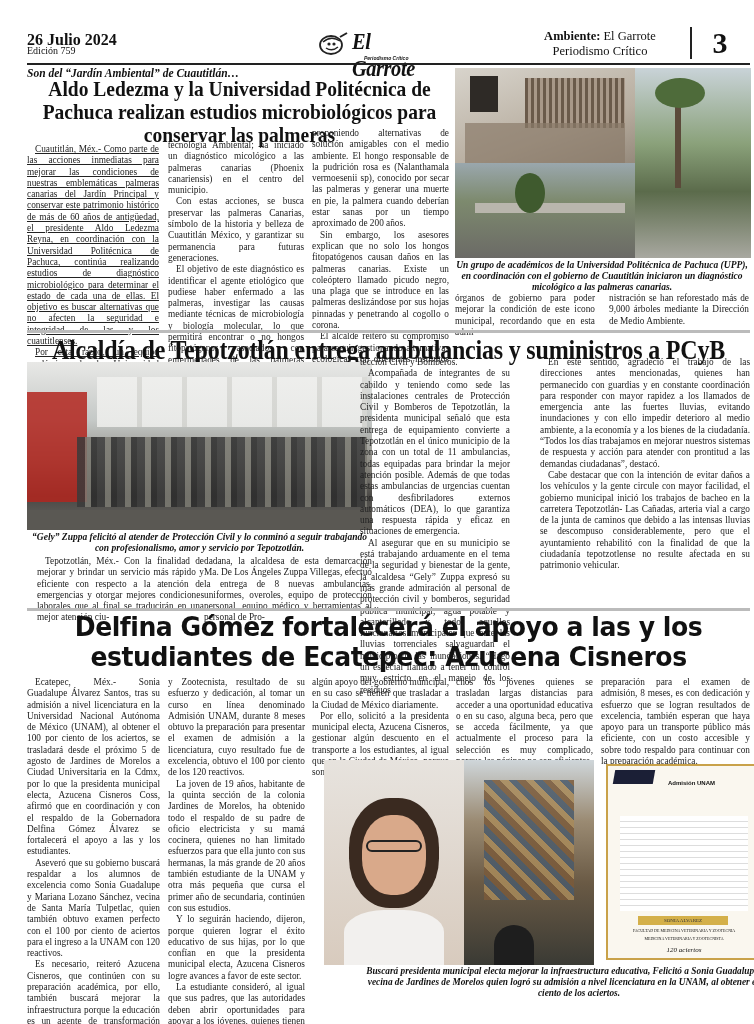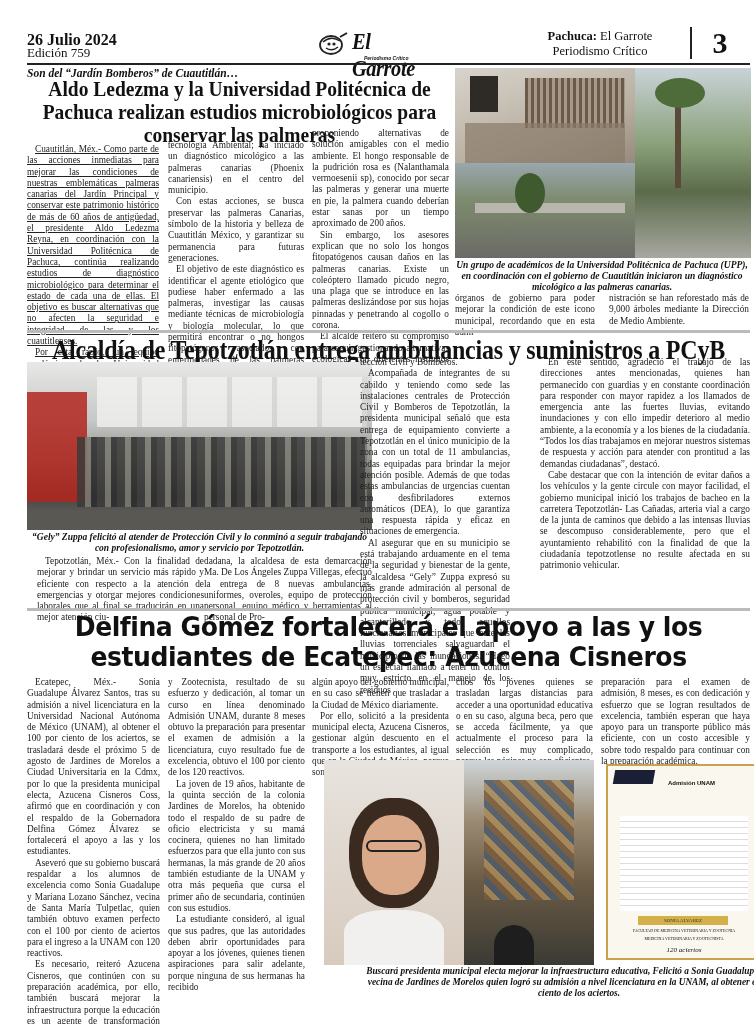--- a/index.html
+++ b/index.html
@@ -1,19 +1,19 @@
 <!DOCTYPE html>
 <html><head>
 <meta charset="utf-8">
 <style>
   * { box-sizing: border-box; margin: 0; padding: 0; }
   body { width: 754px; height: 1024px; background: #fff; font-family: "Liberation Serif", serif; color: #111; position: relative; overflow: hidden; }
   .abs { position: absolute; }
   .hdr-date { left: 27px; top: 31px; font-size: 16px; font-weight: bold; }
-  .hdr-ed { left: 27px; top: 45px; font-size: 13px; }
+  .hdr-ed { left: 27px; top: 45px; font-size: 10px; }
   .logo { left: 318px; top: 28px; width: 120px; height: 36px; }
   .logo-title { position: absolute; left: 34px; top: 0; font-family: "Liberation Serif", serif; font-size: 24px; font-weight: bold; font-style: italic; letter-spacing: -0.5px; transform: scaleX(0.85); transform-origin: left; }
   .logo-sub { position: absolute; left: 46px; top: 27px; font-family: "Liberation Sans", sans-serif; font-size: 5px; font-weight: bold; font-style: italic; }
   .logo-icon { position: absolute; left: 0; top: 4px; width: 30px; height: 24px; }
   .hdr-fb { left: 525px; top: 29px; width: 150px; text-align: center; font-size: 12.5px; line-height: 15px; }
   .hdr-fb b { font-weight: bold; }
   .hdr-vline { left: 690px; top: 27px; width: 1.5px; height: 32px; background: #222; }
   .hdr-page { left: 700px; top: 26px; font-size: 30px; font-weight: bold; width: 40px; text-align: center; }
   .rule-top { left: 27px; top: 63px; width: 723px; height: 1.5px; background: #222; }
   .kicker { left: 27px; top: 67px; font-size: 11.5px; font-weight: bold; font-style: italic; }
@@ -36,28 +36,28 @@
     <ellipse cx="13" cy="13" rx="11" ry="9" fill="none" stroke="#222" stroke-width="1.8"></ellipse>
     <path d="M5 10 Q13 3 22 9 M8 16 Q14 20 20 15" fill="none" stroke="#222" stroke-width="1.5"></path>
     <circle cx="11" cy="12" r="1.6" fill="#222"></circle>
       <circle cx="16" cy="12" r="1.6" fill="#222"></circle>
     <line x1="22" y1="5" x2="29" y2="1" stroke="#222" stroke-width="2"></line>
   </svg>
   <span class="logo-title">El Garrote</span>
   <span class="logo-sub">Periodismo Crítico</span>
 </div>
 <div class="abs hdr-fb">
-  <div><b>Pachuca:</b> <span>El Garrote</span></div>
+  <div><b>Ambiente:</b> <span>El Garrote</span></div>
   <div>Periodismo Crítico</div>
 </div>
 <div class="abs hdr-vline"></div>
 <div class="abs hdr-page">3</div>
 <div class="abs rule-top"></div>
 
-<div class="abs kicker">Son del “Jardín Bomberos” de Cuautitlán…</div>
+<div class="abs kicker">Son del “Jardín Ambiental” de Cuautitlán…</div>
 <div class="abs h1">Aldo Ledezma y la Universidad Politécnica de Pachuca realizan estudios microbiológicos para conservar las palmeras</div>
 
 <div class="col" style="left:27px; top:144px; width:132px;text-decoration:underline;">
   <p>Cuautitlán, Méx.- Como parte de las acciones inmediatas para mejorar las condiciones de nuestras emblemáticas palmeras canarias del Jardín Principal y conservar este patrimonio histórico de más de 60 años de antigüedad, el presidente Aldo Ledezma Reyna, en coordinación con la Universidad Politécnica de Pachuca, continúa realizando estudios de diagnóstico microbiológico para determinar el estado de cada una de ellas. El objetivo es buscar alternativas que no afecten la seguridad e integridad de las y los cuautitlenses.</p>
   <p>Por esta razón, un equipo académico de la Universidad Politécnica de Pachuca (UPP), conformado por Especialistas en el proyecto en Bio-</p>
 </div>
 <div class="col" style="left:168px; top:140px; width:136px;">
   <p style="text-indent:0">tecnología Ambiental; ha iniciado un diagnóstico micológico a las palmeras canarias (Phoenix canariensis) en el centro del municipio.</p>
   <p>Con estas acciones, se busca preservar las palmeras Canarias, símbolo de la historia y belleza de Cuautitlán México, y garantizar su permanencia para futuras generaciones.</p>
   <p>El objetivo de este diagnóstico es identificar el agente etiológico que pudiese haber enfermado a las palmeras, investigar las causas mediante técnicas de microbiología y biología molecular, lo que permitirá encontrar o no hongos fitopatógenos asociados con enfermedades de las palmeras canarias y poder inhibirlos,</p>
@@ -124,20 +124,21 @@
 
 <div class="col" style="left:27px; top:677px; width:133px;">
   <p>Ecatepec, Méx.- Sonia Guadalupe Álvarez Santos, tras su admisión a nivel licenciatura en la Universidad Nacional Autónoma de México (UNAM), al obtener el 100 por ciento de los aciertos, se trasladará desde el próximo 5 de agosto de Jardines de Morelos a Ciudad Universitaria en la Cdmx, por lo que la presidenta municipal electa, Azucena Cisneros Coss, afirmó que en coordinación y con el respaldo de la Gobernadora Delfina Gómez Álvarez se fortalecerá el apoyo a las y los estudiantes.</p>
   <p>Aseveró que su gobierno buscará respaldar a los alumnos de excelencia como Sonia Guadalupe y Mariana Lozano Sánchez, vecina de Santa María Tulpetlac, quien también obtuvo examen perfecto con el 100 por ciento de aciertos para el ingreso a la UNAM con 120 reactivos.</p>
   <p>Es necesario, reiteró Azucena Cisneros, que continúen con su preparación académica, por ello, también buscará mejorar la infraestructura porque la educación es un agente de transformación social.</p>
 
 </div>
 <div class="col" style="left:168px; top:677px; width:137px;">
   <p style="text-indent:0">y Zootecnista, resultado de su esfuerzo y dedicación, al tomar un curso en línea denominado Admisión UNAM, durante 8 meses obtuvo la preparación para presentar el examen de admisión a la licenciatura, cuyo resultado fue de excelencia, obtuvo el 100 por ciento de los 120 reactivos.</p>
   <p>La joven de 19 años, habitante de la quinta sección de la colonia Jardines de Morelos, ha obtenido todo el respaldo de su padre de oficio electricista y su mamá cocinera, quienes no han limitado esfuerzos para que ella junto con sus hermanas, la más grande de 20 años también estudiante de la UNAM y otra más pequeña que cursa el primer año de secundaria, continúen con sus estudios.</p>
+  <p>Y lo seguirán haciendo, dijeron, porque quieren lograr el éxito educativo de sus hijas, por lo que confían en que la presidenta municipal electa, Azucena Cisneros logre avances a favor de este sector.</p>
   <p>La estudiante consideró, al igual que sus padres, que las autoridades deben abrir oportunidades para apoyar a los jóvenes, quienes tienen aspiraciones para salir adelante, porque ninguna de sus hermanas ha recibido</p>
 </div>
 <div class="col" style="left:312px; top:677px; width:137px;">
   <p style="text-indent:0">algún apoyo del gobierno municipal, en su caso se tienen que trasladar a la Ciudad de México diariamente.</p>
   <p>Por ello, solicitó a la presidenta municipal electa, Azucena Cisneros, gestionar algún descuento en el transporte a los estudiantes, al igual que en la Ciudad de México, porque son mu-</p>
 </div>
 <div class="col" style="left:456px; top:677px; width:137px;">
   <p style="text-indent:0">chos los jóvenes quienes se trasladan largas distancias para acceder a una oportunidad educativa o en su caso, alguna beca, pero que se acceda fácilmente, ya que actualmente el proceso para la selección es muy complicado, porque las páginas no son eficientes.</p>
   <p>Luego de narrar que, en el lapso de</p>
 </div>

